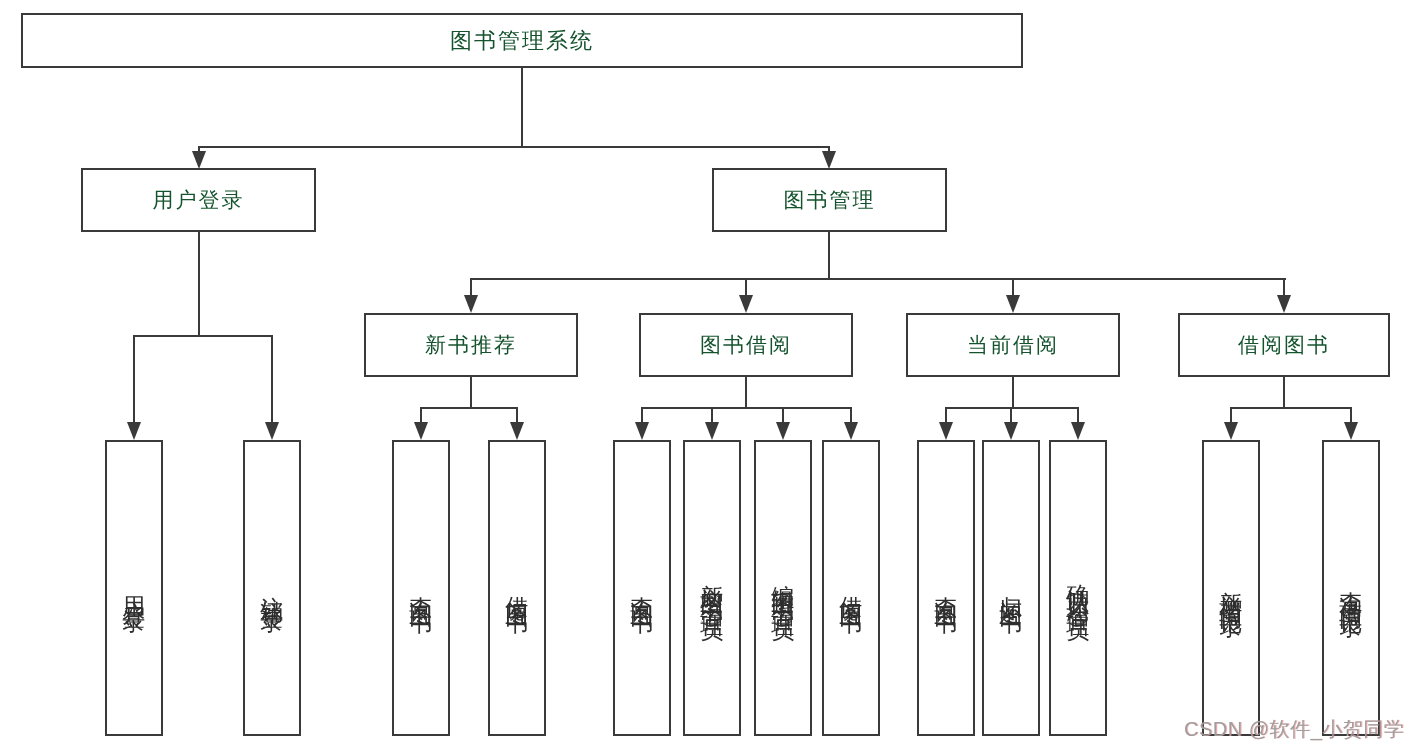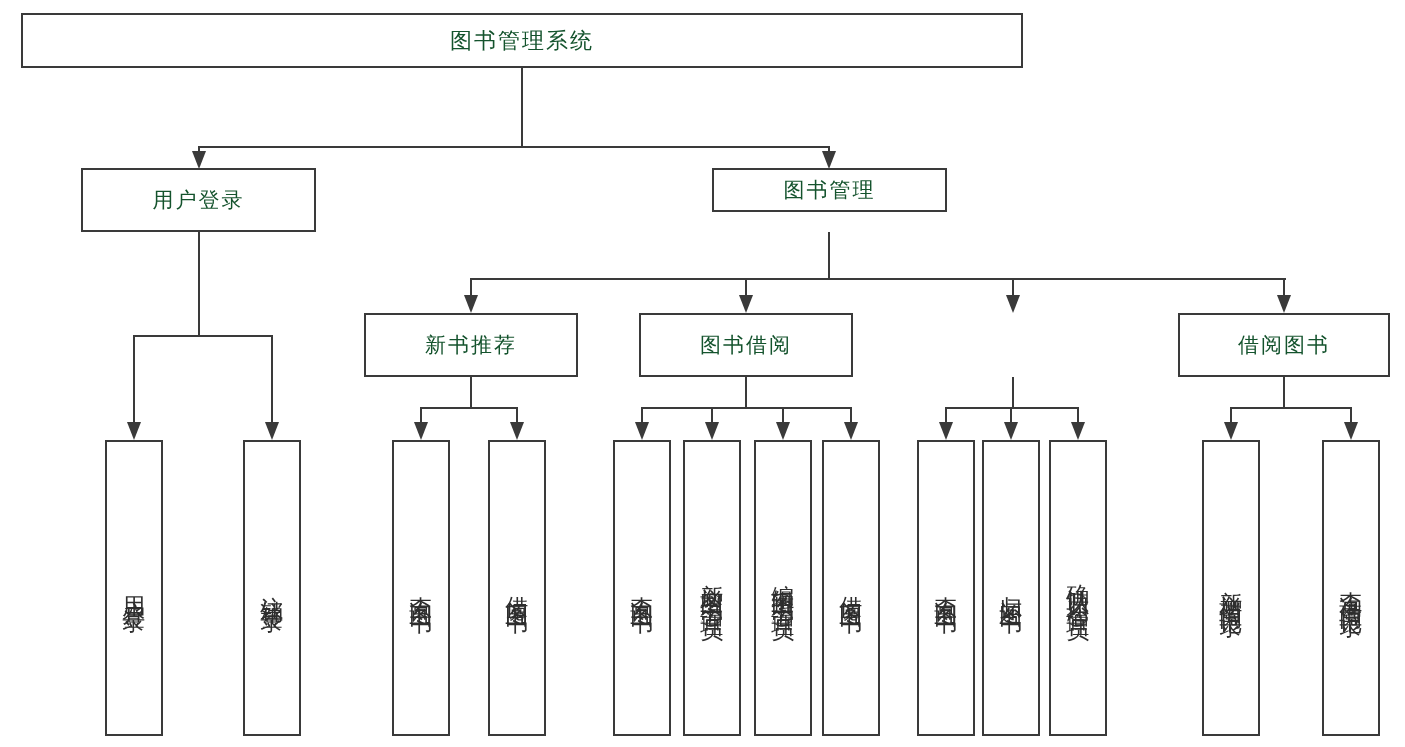--- a/index.html
+++ b/index.html
@@ -34,29 +34,32 @@
 
 <div id="canvas">
 
   <div class="node root" style="left:21px;top:13px;width:1002px;height:55px;">
     <span class="hlabel">图书管理系统</span>
   </div>
 
   <div class="node" style="left:81px;top:168px;width:235px;height:64px;">
     <span class="hlabel">用户登录</span>
   </div>
-  <div class="node" style="left:712px;top:168px;width:235px;height:44px;">
+  <div class="node" style="left:712px;top:168px;width:235px;height:64px;">
     <span class="hlabel">图书管理</span>
   </div>
 
   <div class="node" style="left:639px;top:313px;width:214px;height:64px;">
     <span class="hlabel">图书借阅</span>
   </div>
   <div class="node" style="left:364px;top:313px;width:214px;height:64px;">
     <span class="hlabel">新书推荐</span>
+  </div>
+  <div class="node" style="left:906px;top:313px;width:214px;height:64px;">
+    <span class="hlabel">当前借阅</span>
   </div>
   <div class="node" style="left:1178px;top:313px;width:212px;height:64px;">
     <span class="hlabel">借阅图书</span>
   </div>
 
   <div class="node leaf" style="left:105px;top:440px;width:58px;height:296px;">
     <span class="vtext">用户登录</span>
   </div>
   <div class="node leaf" style="left:243px;top:440px;width:58px;height:296px;">
     <span class="vtext">注销登录</span>
@@ -151,14 +154,15 @@
   <div class="ln" style="left:1077px;top:407px;width:2px;height:16px;"></div>
   <div class="arr" style="left:1071px;top:422px;"></div>
 
   <div class="ln" style="left:1283px;top:377px;width:2px;height:30px;"></div>
   <div class="ln" style="left:1230px;top:407px;width:122px;height:2px;"></div>
   <div class="ln" style="left:1230px;top:407px;width:2px;height:16px;"></div>
   <div class="arr" style="left:1224px;top:422px;"></div>
   <div class="ln" style="left:1350px;top:407px;width:2px;height:16px;"></div>
   <div class="arr" style="left:1344px;top:422px;"></div>
 
+  <div class="watermark">CSDN @软件_小贺同学</div>
 
 </div>
 
 </body></html>

